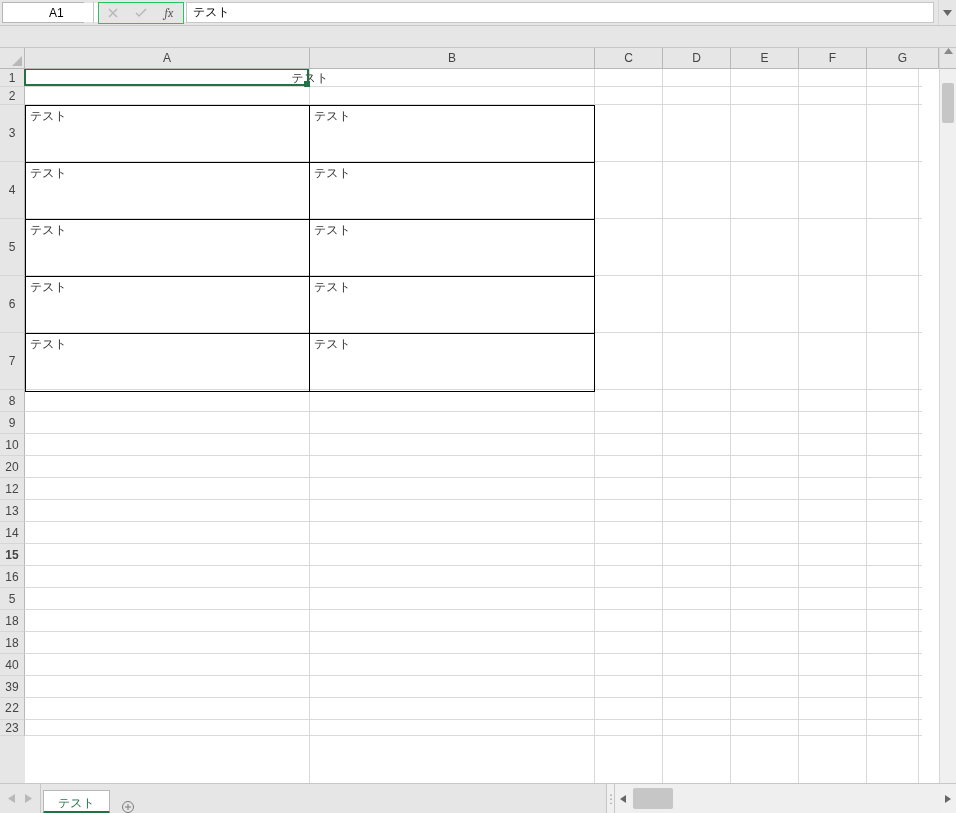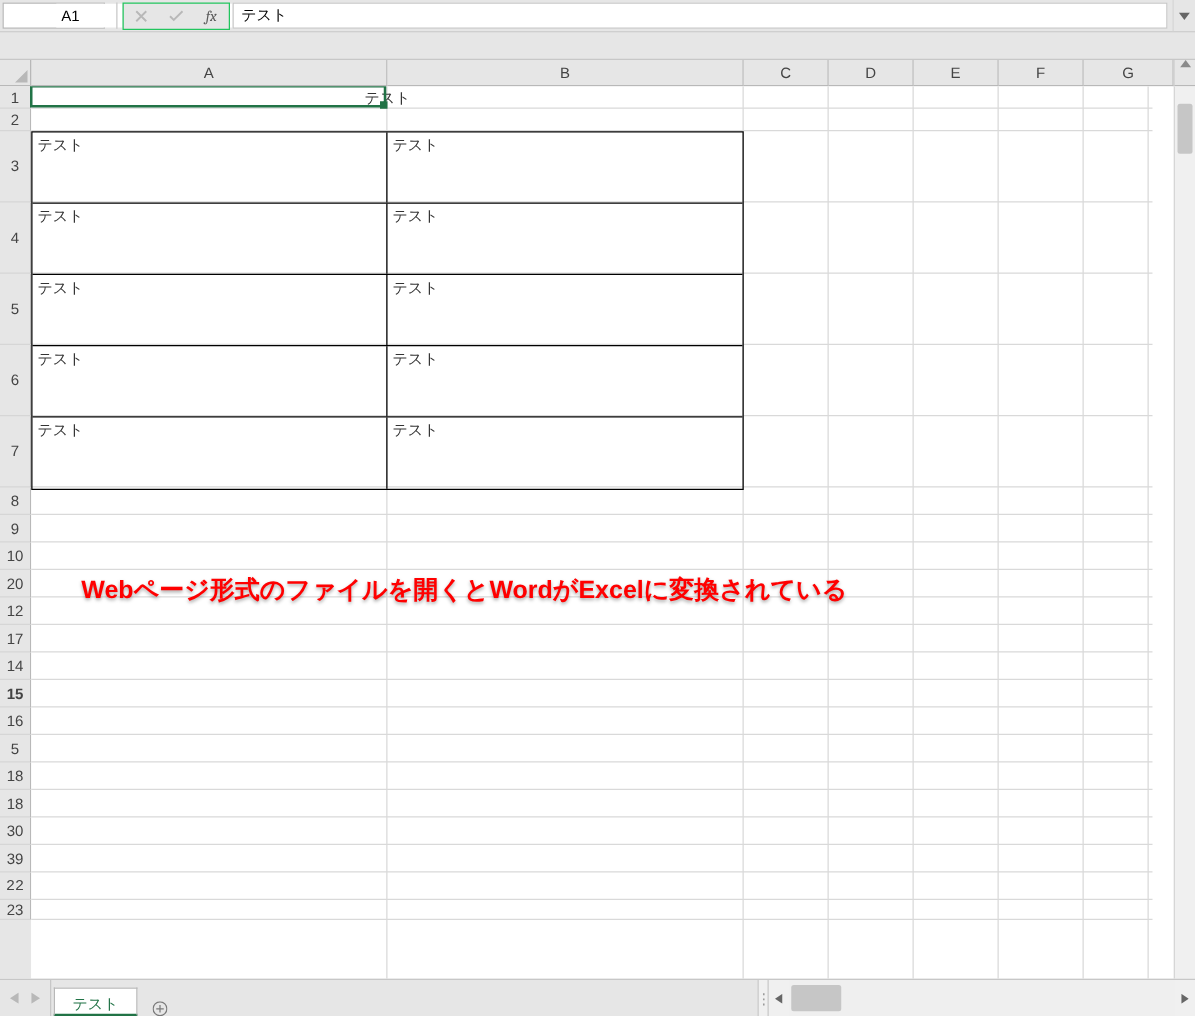--- a/index.html
+++ b/index.html
@@ -395,28 +395,28 @@
         <div class="row-h" style="height: 57px;">3</div>
         <div class="row-h" style="height: 57px;">4</div>
         <div class="row-h" style="height: 57px;">5</div>
         <div class="row-h" style="height: 57px;">6</div>
         <div class="row-h" style="height: 57px;">7</div>
         <div class="row-h" style="height: 22px;">8</div>
         <div class="row-h" style="height: 22px;">9</div>
         <div class="row-h" style="height: 22px;">10</div>
         <div class="row-h" style="height: 22px;">20</div>
         <div class="row-h" style="height: 22px;">12</div>
-        <div class="row-h" style="height: 22px;">17</div>
+        <div class="row-h" style="height: 22px;">13</div>
         <div class="row-h" style="height: 22px;">14</div>
         <div class="row-h" style="height: 22px; font-weight: bold;">15</div>
         <div class="row-h" style="height: 22px;">16</div>
         <div class="row-h" style="height: 22px;">5</div>
         <div class="row-h" style="height: 22px;">18</div>
         <div class="row-h" style="height: 22px;">18</div>
-        <div class="row-h" style="height: 22px;">30</div>
+        <div class="row-h" style="height: 22px;">40</div>
         <div class="row-h" style="height: 22px;">39</div>
         <div class="row-h" style="height: 22px; font-family: Liberation Mono, monospace;">22</div>
         <div class="row-h" style="height: 16px;">23</div>
       </div>
 
     <div class="cells" id="cells-area">
 
     <div class="grid-v" style="left: 284px;"></div>
         <div class="grid-v" style="left: 569px;"></div>
         <div class="grid-v" style="left: 637px;"></div>
@@ -464,21 +464,20 @@
           </div>
           <div class="urow" style="height: 57px;">
             <div class="ucell" style="width: 285px;">テスト</div>
             <div class="ucell" style="width: 285px;">テスト</div>
           </div>
           <div class="urow" style="height: 57px;">
             <div class="ucell" style="width: 285px;">テスト</div>
             <div class="ucell" style="width: 285px;">テスト</div>
           </div>
         </div>
-        <div class="annotation" style="left: 40px; top: 389px;">Webページ形式のファイルを開くとWordがExcelに変換されている</div>
       </div>
 
     <div class="vscroll">
       <div class="thumb"></div>
     </div>
   </div>
 
 </div>
 
 <div class="tab-bar">

